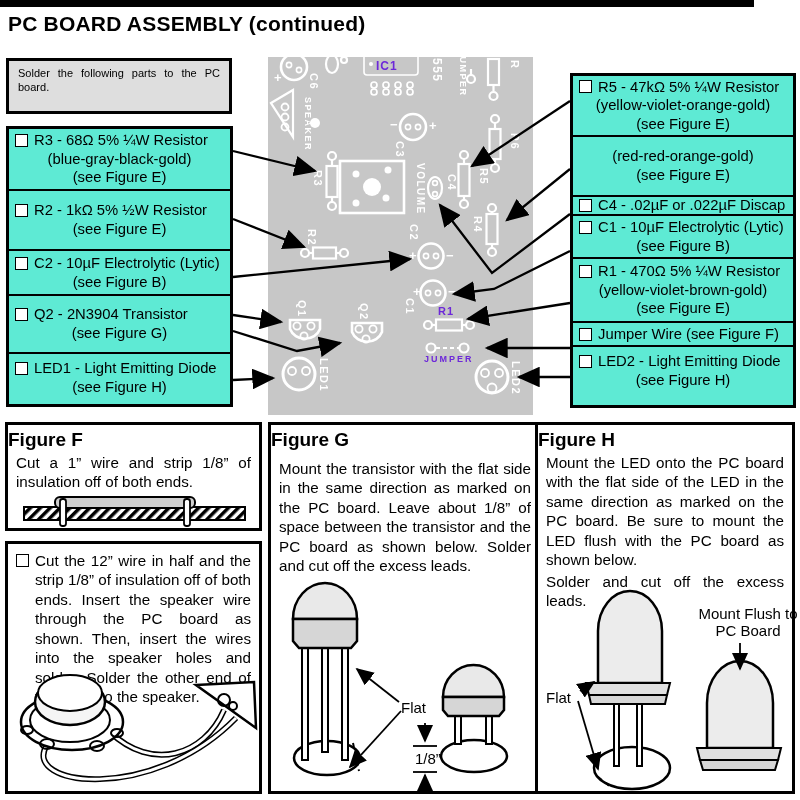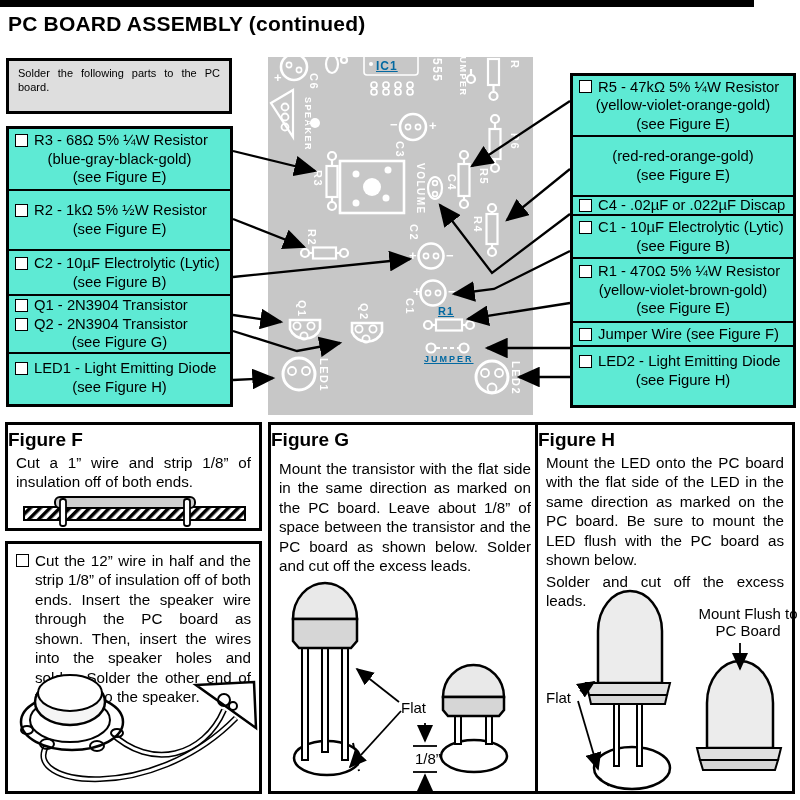--- a/index.html
+++ b/index.html
@@ -22,21 +22,21 @@
         padding:2px 6px;font-size:14.8px;line-height:1.26;border-bottom:2px solid #000;}
   .pbox:last-child{border-bottom:none;}
   .cline{display:flex;align-items:center;gap:6px;text-align:left;}
   .ctr{text-align:center;}
   .chk{width:11px;height:11px;border:1.6px solid #000;background:#fff;
        display:inline-block;flex:0 0 auto;}
   
   #board{left:268px;top:57px;width:265px;height:358px;background:#c7c7c7;overflow:hidden;}
   .vl{position:absolute;transform-origin:0 0;transform:rotate(90deg);
       color:#fff;font-weight:bold;font-size:11px;letter-spacing:1.5px;white-space:nowrap;}
-  .hl{position:absolute;color:#0369a1;font-weight:bold;font-size:11px;letter-spacing:1px;white-space:nowrap;text-decoration:underline;}
+  .hl{position:absolute;color:#6d28d9;font-weight:bold;font-size:11px;letter-spacing:1px;white-space:nowrap;}
   .pm{position:absolute;color:#fff;font-weight:bold;font-size:13px;}
   
   #arrows{left:0;top:55px;width:800px;height:365px;pointer-events:none;}
   
   #figF-box{left:5px;top:422px;width:257px;height:109px;}
   #spk-box{left:5px;top:541px;width:257px;height:253px;}
   #figG-box{left:268px;top:422px;width:274px;height:372px;}
   #figH-box{left:535px;top:422px;width:260px;height:372px;}
   .ftitle{text-align:left;font-weight:bold;font-size:19px;margin-top:4px;}
   .ftext{padding:2px 8px;font-size:15.2px;line-height:1.28;text-align:justify;}
@@ -70,24 +70,20 @@
     <div class="ctr">(see Figure E)</div>
   </div>
   <div class="pbox" style="height:45px">
     <div class="cline">
         <span class="chk"></span>
       <span>C2 - 10µF Electrolytic (Lytic)</span>
       </div>
     <div class="ctr">(see Figure B)</div>
   </div>
   <div class="pbox" style="height:58px">
-    <div class="cline">
-        <span class="chk"></span>
-      <span>Q1 - 2N3904 Transistor</span>
-      </div>
     <div class="cline">
         <span class="chk"></span>
       <span>Q2 - 2N3904 Transistor</span>
       </div>
     <div class="ctr">(see Figure G)</div>
   </div>
   <div class="pbox" style="height:48px">
     <div class="cline">
         <span class="chk"></span>
       <span>LED1 - Light Emitting Diode</span>

